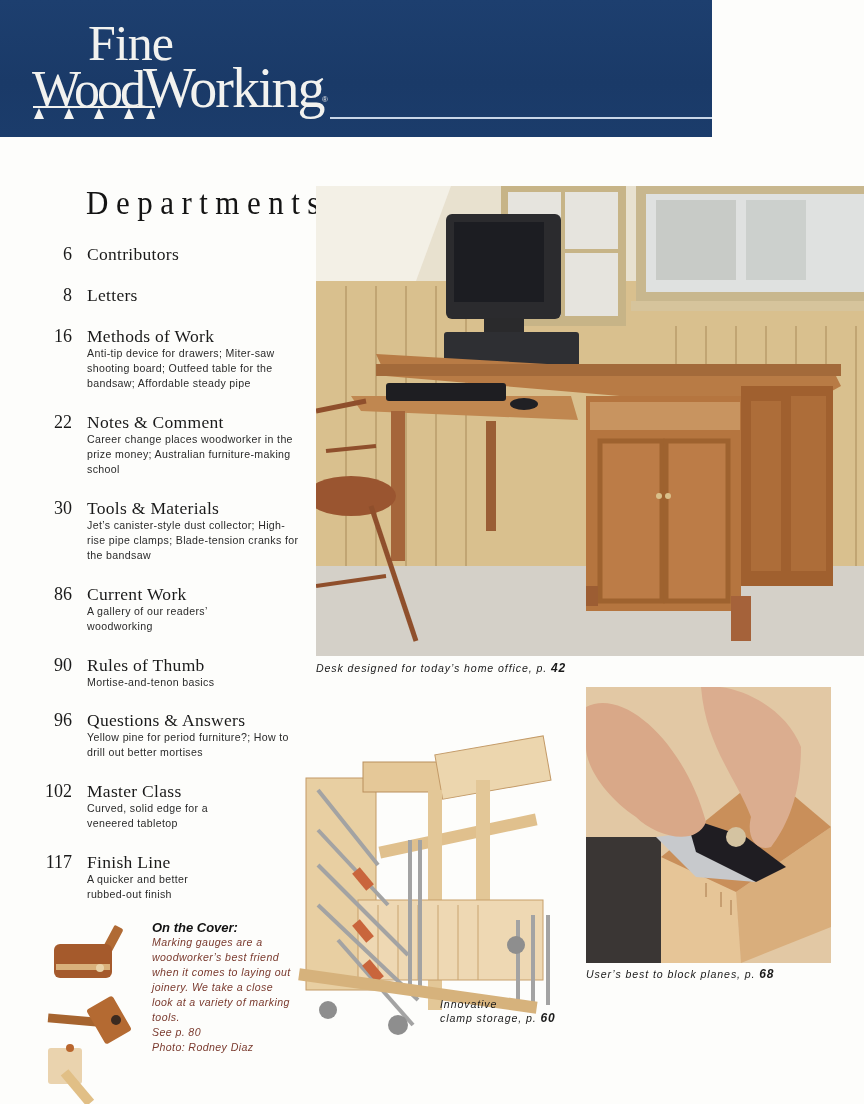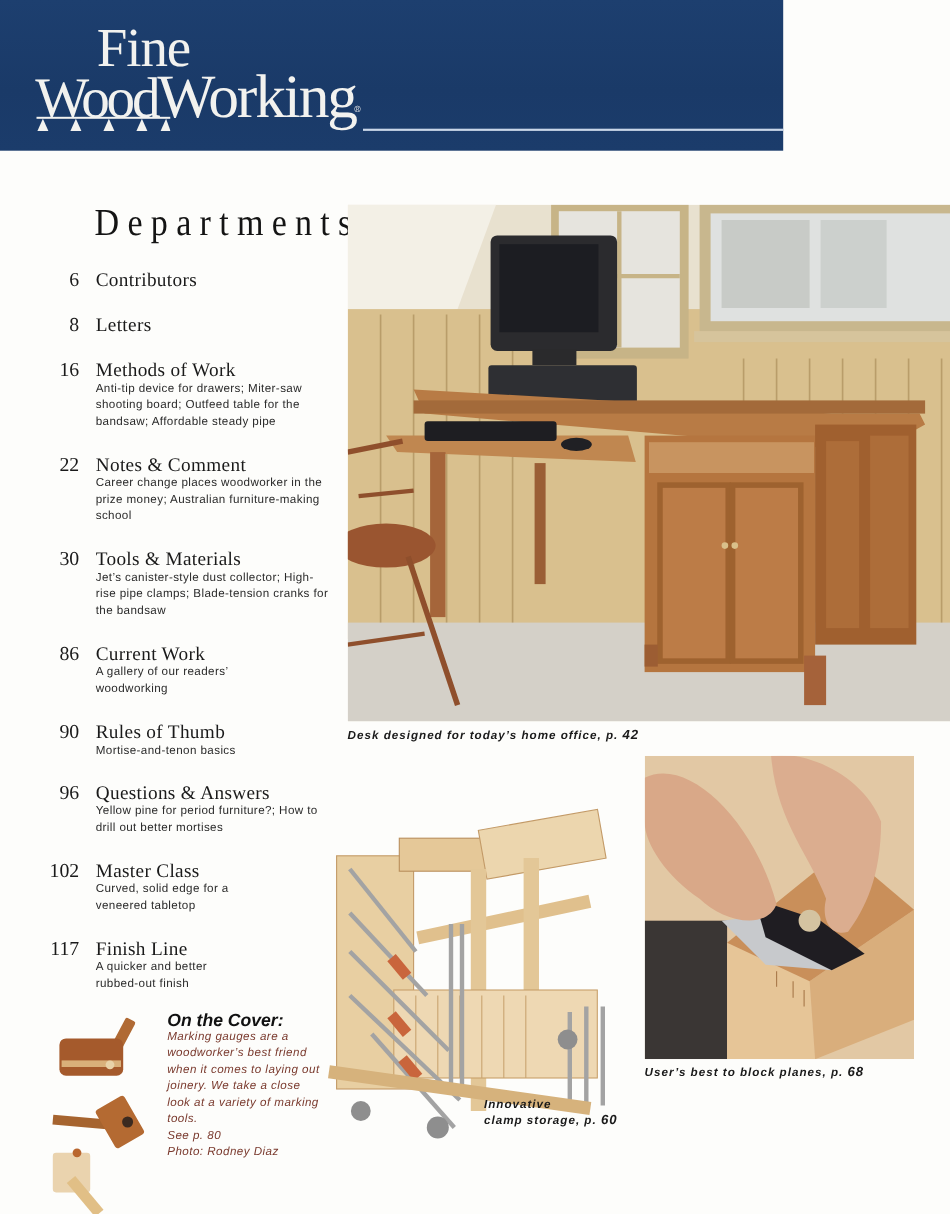--- a/index.html
+++ b/index.html
@@ -52,33 +52,33 @@
     color: #1a1a1a; white-space: nowrap; letter-spacing: 0.3px;
   }
   .toc-desc {
     position: absolute; left: 87px; top: 21px; width: 215px;
     font-size: 10.6px; line-height: 15px; color: #2a2a2a; letter-spacing: 0.35px;
   }
   
   .cover-img { position: absolute; left: 40px; top: 920px; width: 110px; height: 184px; }
   .cover-head {
     position: absolute; left: 152px; top: 920px;
-    font-size: 16px; font-weight: bold; font-style: italic; color: #111; text-align: center;
+    font-size: 13px; font-weight: bold; font-style: italic; color: #111; text-align: center;
   }
   .cover-text {
     position: absolute; left: 152px; top: 935px; width: 140px;
     font-size: 10.6px; line-height: 15px; font-style: italic; color: #7a3a2e; letter-spacing: 0.4px;
   }
   
   .photo { position: absolute; overflow: hidden; }
   .desk-photo { left: 316px; top: 186px; width: 548px; height: 470px; }
   .plane-photo { left: 586px; top: 687px; width: 245px; height: 276px; }
   .clamp-illus { left: 298px; top: 690px; width: 282px; height: 350px; }
   .caption {
-    position: absolute; font-size: 10.6px; font-weight: bold; font-style: italic;
+    position: absolute; font-size: 10.6px; font-weight: normal; font-style: italic;
     color: #1a1a1a; letter-spacing: 0.9px; line-height: 14px; white-space: nowrap;
   }
   .caption b { font-size: 12px; }
 </style>
 </head>
 <body>
 
 <div class="masthead">
   <div class="logo-fine">Fine</div>
   <div class="logo-ww"><span class="wood">Wood</span><span>Working</span></div>

